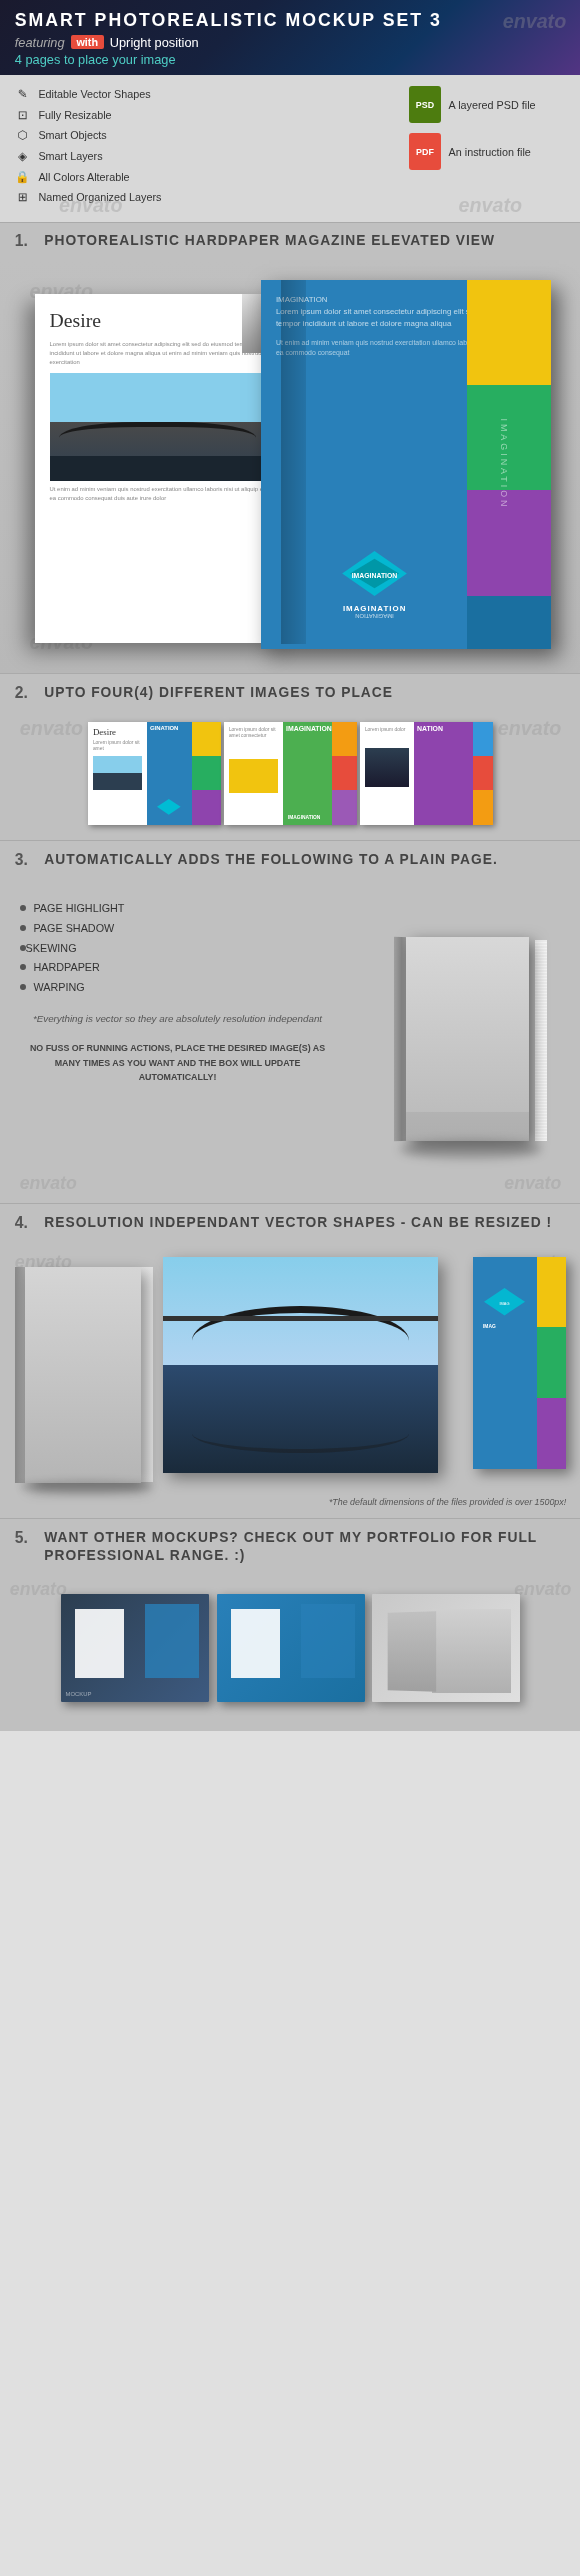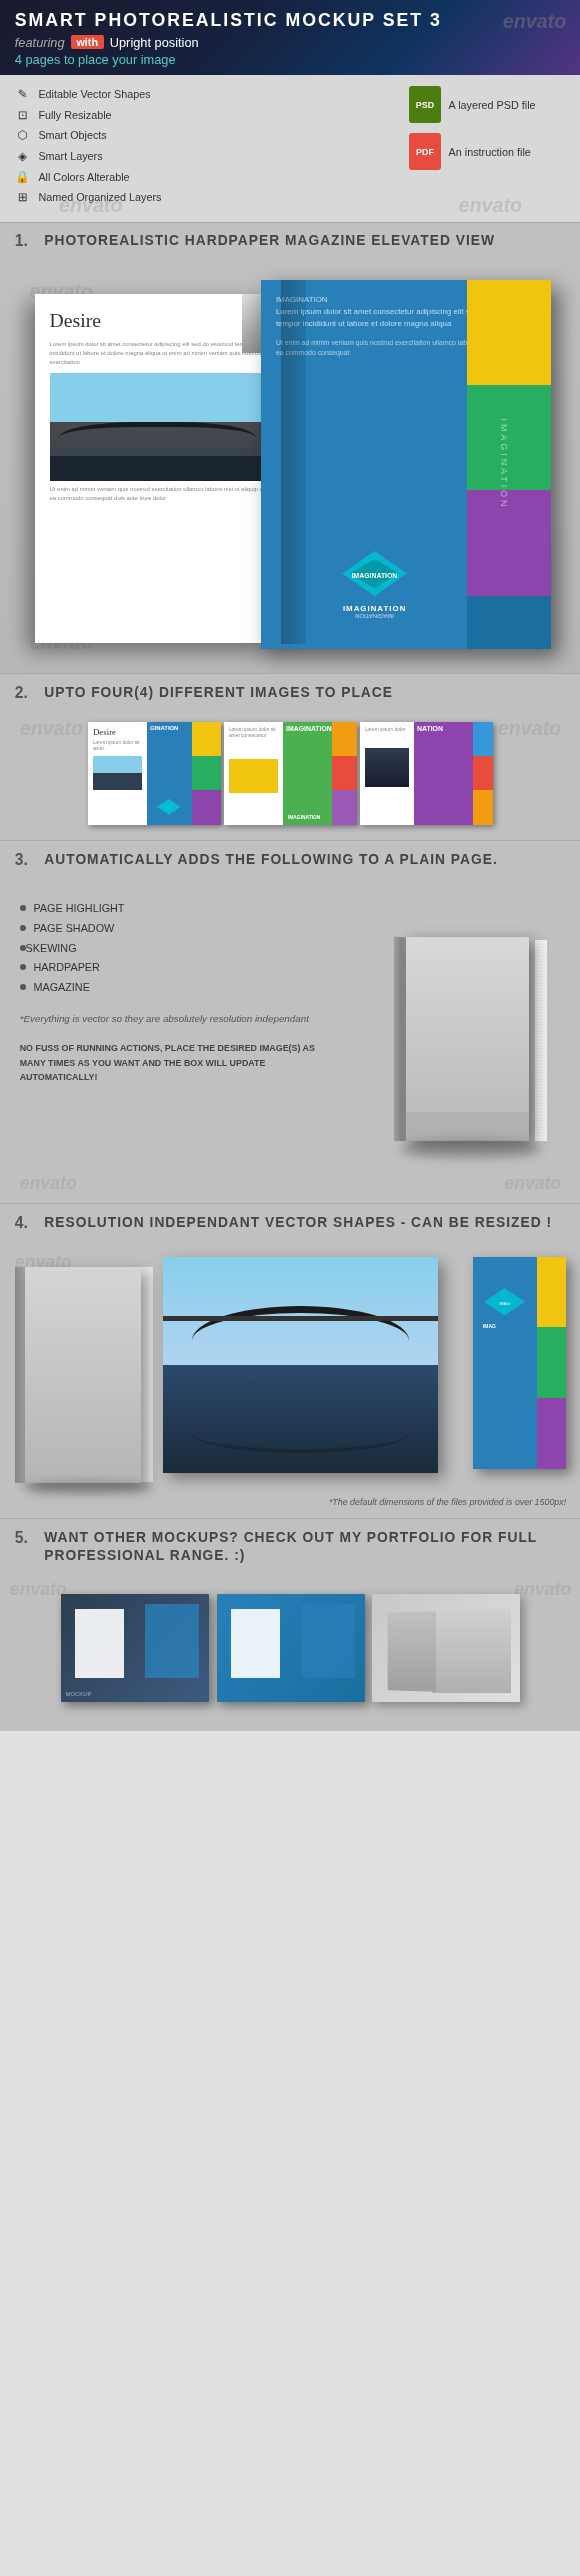--- a/index.html
+++ b/index.html
@@ -353,41 +353,41 @@
 <div class="section-header">
   <span class="section-number">3.</span>
   <span class="section-title">AUTOMATICALLY ADDS THE FOLLOWING TO A PLAIN PAGE.</span>
 </div>
 
 <div style="background:#c0c0c0; display:flex; min-height:325px; position:relative;">
 
   <div style="position:absolute; bottom:9.8px; left:19.7px; color:rgba(150,150,150,0.35); font-size:17.7px; font-style:italic; font-weight:bold;">envato</div>
   <div style="position:absolute; bottom:9.8px; right:19.7px; color:rgba(150,150,150,0.35); font-size:17.7px; font-style:italic; font-weight:bold;">envato</div>
 
-  <div style="flex:1; padding:19.7px;">
+  <div style="flex:1; padding:19.7px;text-align:center;">
     <ul style="list-style:none; padding:0; margin:0 0 14.8px 0;">
       <li style="display:flex; align-items:center; gap:7.9px; font-size:10.8px; color:#333; padding:3.9px 0;">
         <span style="display:inline-block; width:5.9px; height:5.9px; border-radius:50%; background:#555;"></span>
         <span>PAGE HIGHLIGHT</span>
       </li>
       <li style="display:flex; align-items:center; gap:7.9px; font-size:10.8px; color:#333; padding:3.9px 0;">
         <span style="display:inline-block; width:5.9px; height:5.9px; border-radius:50%; background:#555;"></span>
         <span>PAGE SHADOW</span>
       </li>
       <li style="display:flex; align-items:center; gap:0; font-size:10.8px; color:#333; padding:3.9px 0;">
         <span style="display:inline-block; width:5.9px; height:5.9px; border-radius:50%; background:#555;"></span>
         <span>SKEWING</span>
       </li>
       <li style="display:flex; align-items:center; gap:7.9px; font-size:10.8px; color:#333; padding:3.9px 0;">
         <span style="display:inline-block; width:5.9px; height:5.9px; border-radius:50%; background:#555;"></span>
         <span>HARDPAPER</span>
       </li>
       <li style="display:flex; align-items:center; gap:7.9px; font-size:10.8px; color:#333; padding:3.9px 0;">
         <span style="display:inline-block; width:5.9px; height:5.9px; border-radius:50%; background:#555;"></span>
-        <span>MAGAZINE</span>
+        <span>WARPING</span>
       </li>
     </ul>
     <div style="font-size:9.8px; color:#555; font-style:italic; line-height:1.5;">*Everything is vector so they are absolutely resolution independant</div>
     <div style="font-size:8.9px; color:#444; text-transform:uppercase; line-height:1.6; margin-top:14.8px; font-weight:bold;">NO FUSS OF RUNNING ACTIONS, PLACE THE DESIRED IMAGE(S) AS MANY TIMES AS YOU WANT AND THE BOX WILL UPDATE AUTOMATICALLY!</div>
   </div>
 
   <div style="width:226px; display:flex; align-items:center; justify-content:center; padding:19.7px;">
     <div style="position:relative; width:148px; height:207px;">
 
       <div style="position:absolute; right:-4.9px; top:3px; width:11.8px; height:201px; background:repeating-linear-gradient(180deg, #ffffff 0px, #dddddd 1px, #ffffff 2px, #eeeeee 3px);"></div>

